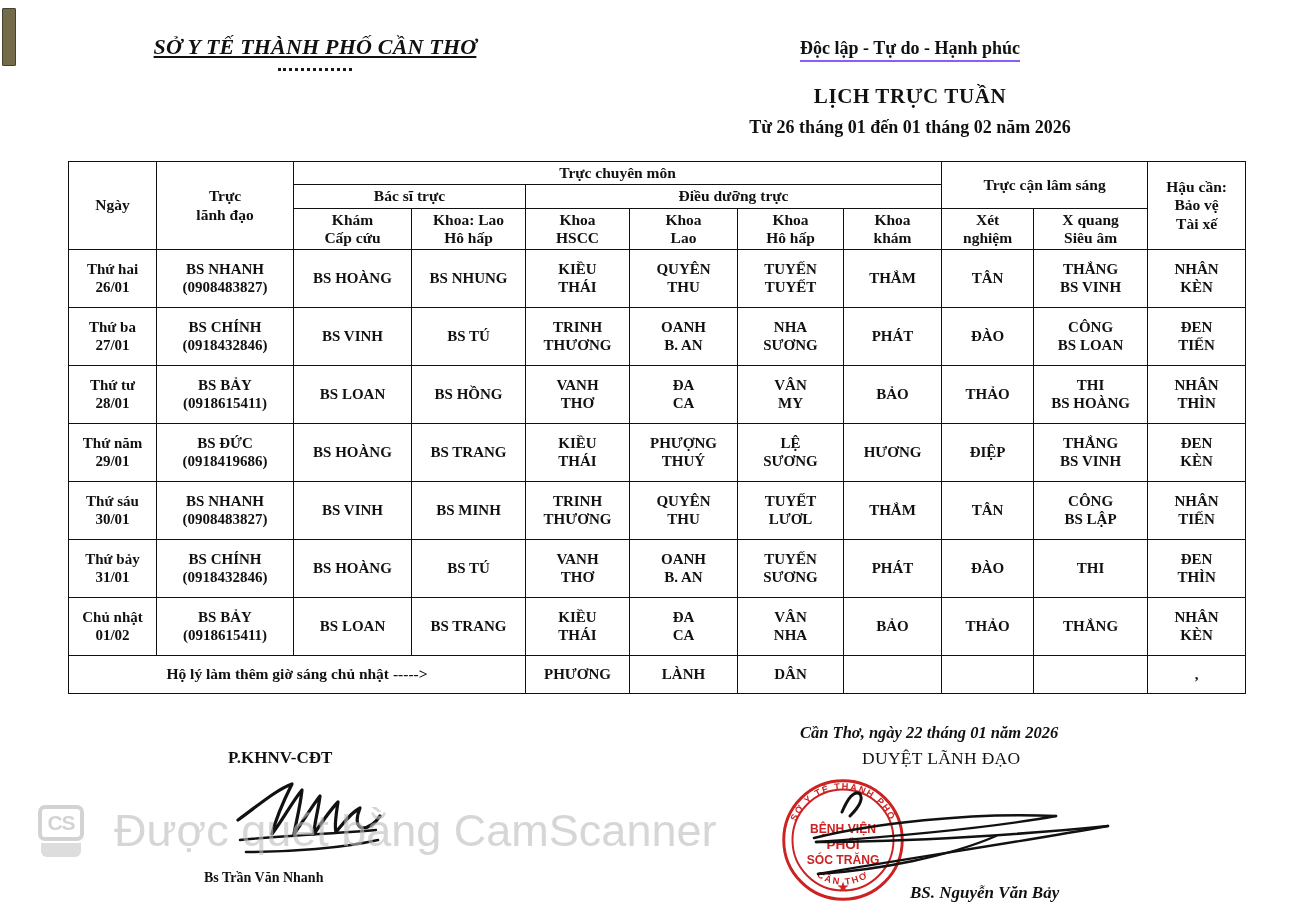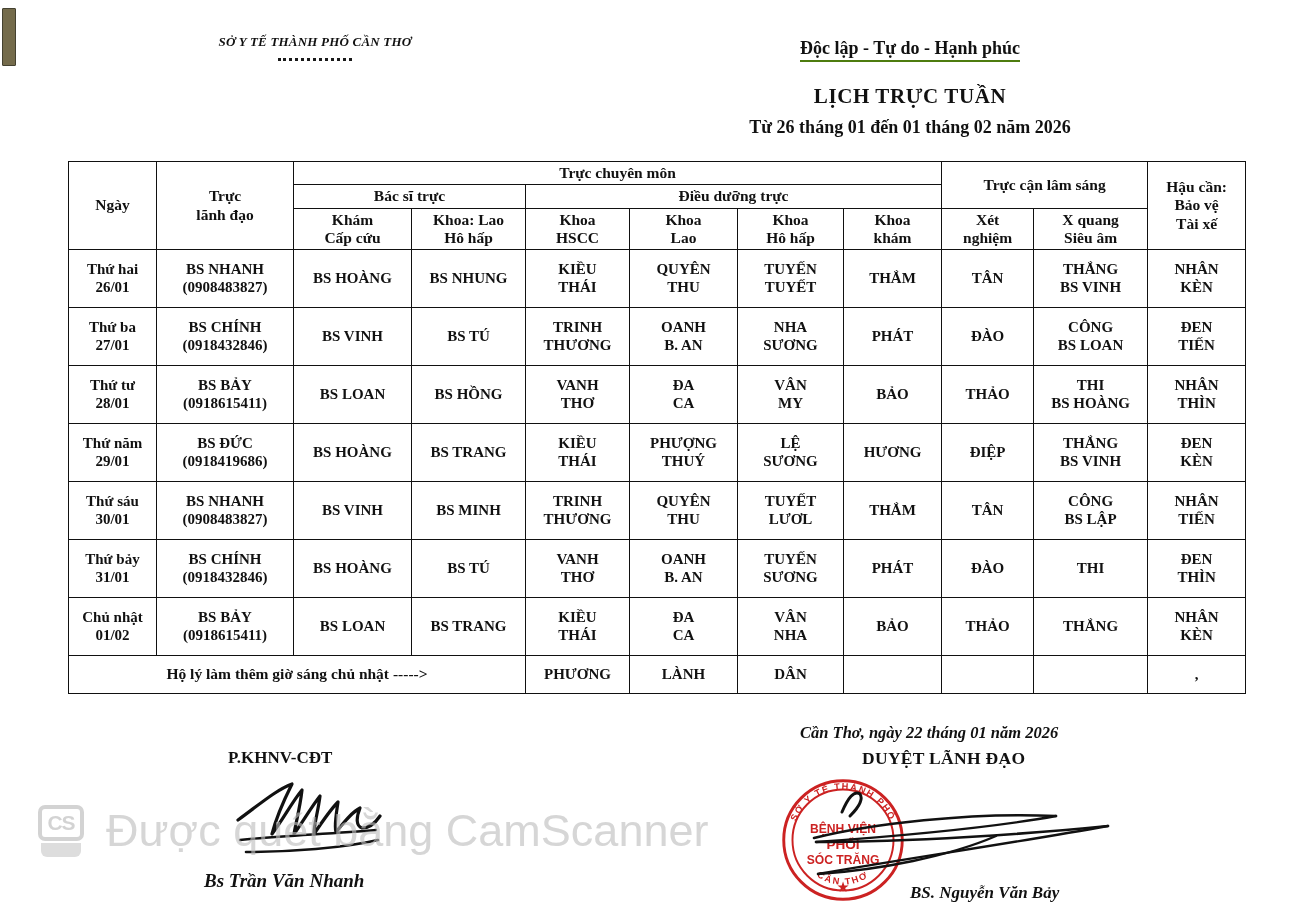--- a/index.html
+++ b/index.html
@@ -21,31 +21,31 @@
     position:absolute; left:2px; top:8px; width:14px; height:58px;
     background:#6d6442; border:1px solid #3b3725; border-radius:1px;
     opacity:.95;
   }
 
   
   .hdr { position:absolute; left:0; top:34px; width:1310px; height:120px; }
   .hdr-left{
     position:absolute; left:80px; top:0; width:470px; text-align:center;
   }
-  .org1{ font-size:13px; font-weight:700; font-style:italic; letter-spacing:.2px; white-space:nowrap;}
+  .org1{ font-size:22px; font-weight:700; font-style:italic; letter-spacing:.2px; white-space:nowrap;text-decoration:underline;}
   .org2{ font-size:19px; font-weight:700; margin-top:3px; white-space:nowrap;}
   .rule-dash{
     margin:8px auto 0; width:74px; border-top:3px dotted #1a1a1a; height:0;
   }
   .hdr-right{
     position:absolute; left:560px; top:0; width:700px; text-align:center;
   }
   .nation1{ font-size:19px; font-weight:700; white-space:nowrap; letter-spacing:.2px;}
   .nation2{ font-size:18px; font-weight:700; margin-top:4px; display:inline-block;
-            border-bottom:2px solid #4d7c0f; padding-bottom:1px; white-space:nowrap;}
+            border-bottom:2px solid #8b5cf6; padding-bottom:1px; white-space:nowrap;}
   .doc-title{ font-size:21px; font-weight:700; margin-top:22px; letter-spacing:.6px; white-space:nowrap;}
   .doc-range{ font-size:18px; font-weight:700; margin-top:8px; white-space:nowrap;}
 
   
   table.sched{
     position:absolute; left:68px; top:161px;
     width:1177px;
     border-collapse:collapse;
     table-layout:fixed;
     font-size:15px;
@@ -89,42 +89,42 @@
   .khnv{
     position:absolute; left:228px; top:748px;
     font-size:17px; font-weight:700; white-space:nowrap;
   }
   .place-date{
     position:absolute; left:800px; top:723px;
     font-size:16.5px; font-style:italic; font-weight:700; white-space:nowrap;
   }
   .duyet{
     position:absolute; left:862px; top:748px;
-    font-size:17.5px; font-weight:700; letter-spacing:.3px; white-space:nowrap;
+    font-size:17.5px; font-weight:400; letter-spacing:.3px; white-space:nowrap;
   }
   .sign-left{
     position:absolute; left:204px; top:870px;
-    font-size:19px; font-weight:700; font-style:italic; white-space:nowrap;
+    font-size:14px; font-weight:700; white-space:nowrap;
   }
 
   
   .sig{ position:absolute; }
   .sig-left{ left:180px; top:778px; }
   .sig-right{ left:790px; top:772px; }
 
   
   .stamp{
     position:absolute; left:775px; top:772px; width:136px; height:136px;
     pointer-events:none;
   }
 
   
   .wm{
     position:absolute; left:38px; top:805px;
-    display:flex; align-items:center; gap:22px;
+    display:flex; align-items:center; gap:30px;
     opacity:.62;
   }
   .wm-logo{
     width:46px; height:52px; position:relative;
   }
   .wm-logo .top{
     position:absolute; left:0; top:0; width:46px; height:36px;
     border:4px solid #b9b9b9; border-radius:7px; background:transparent;
   }
   .wm-logo .cs{

